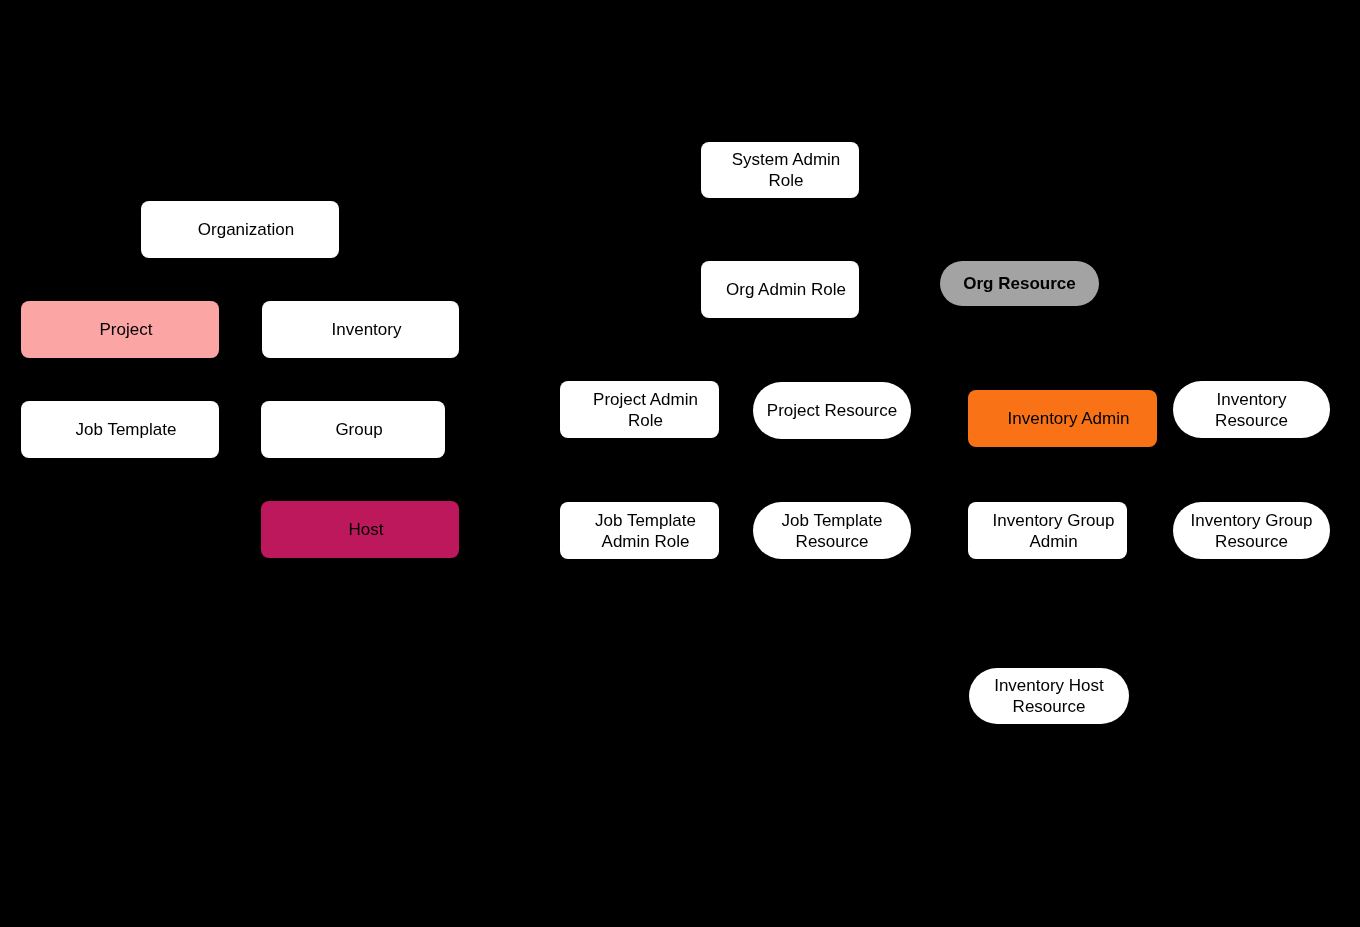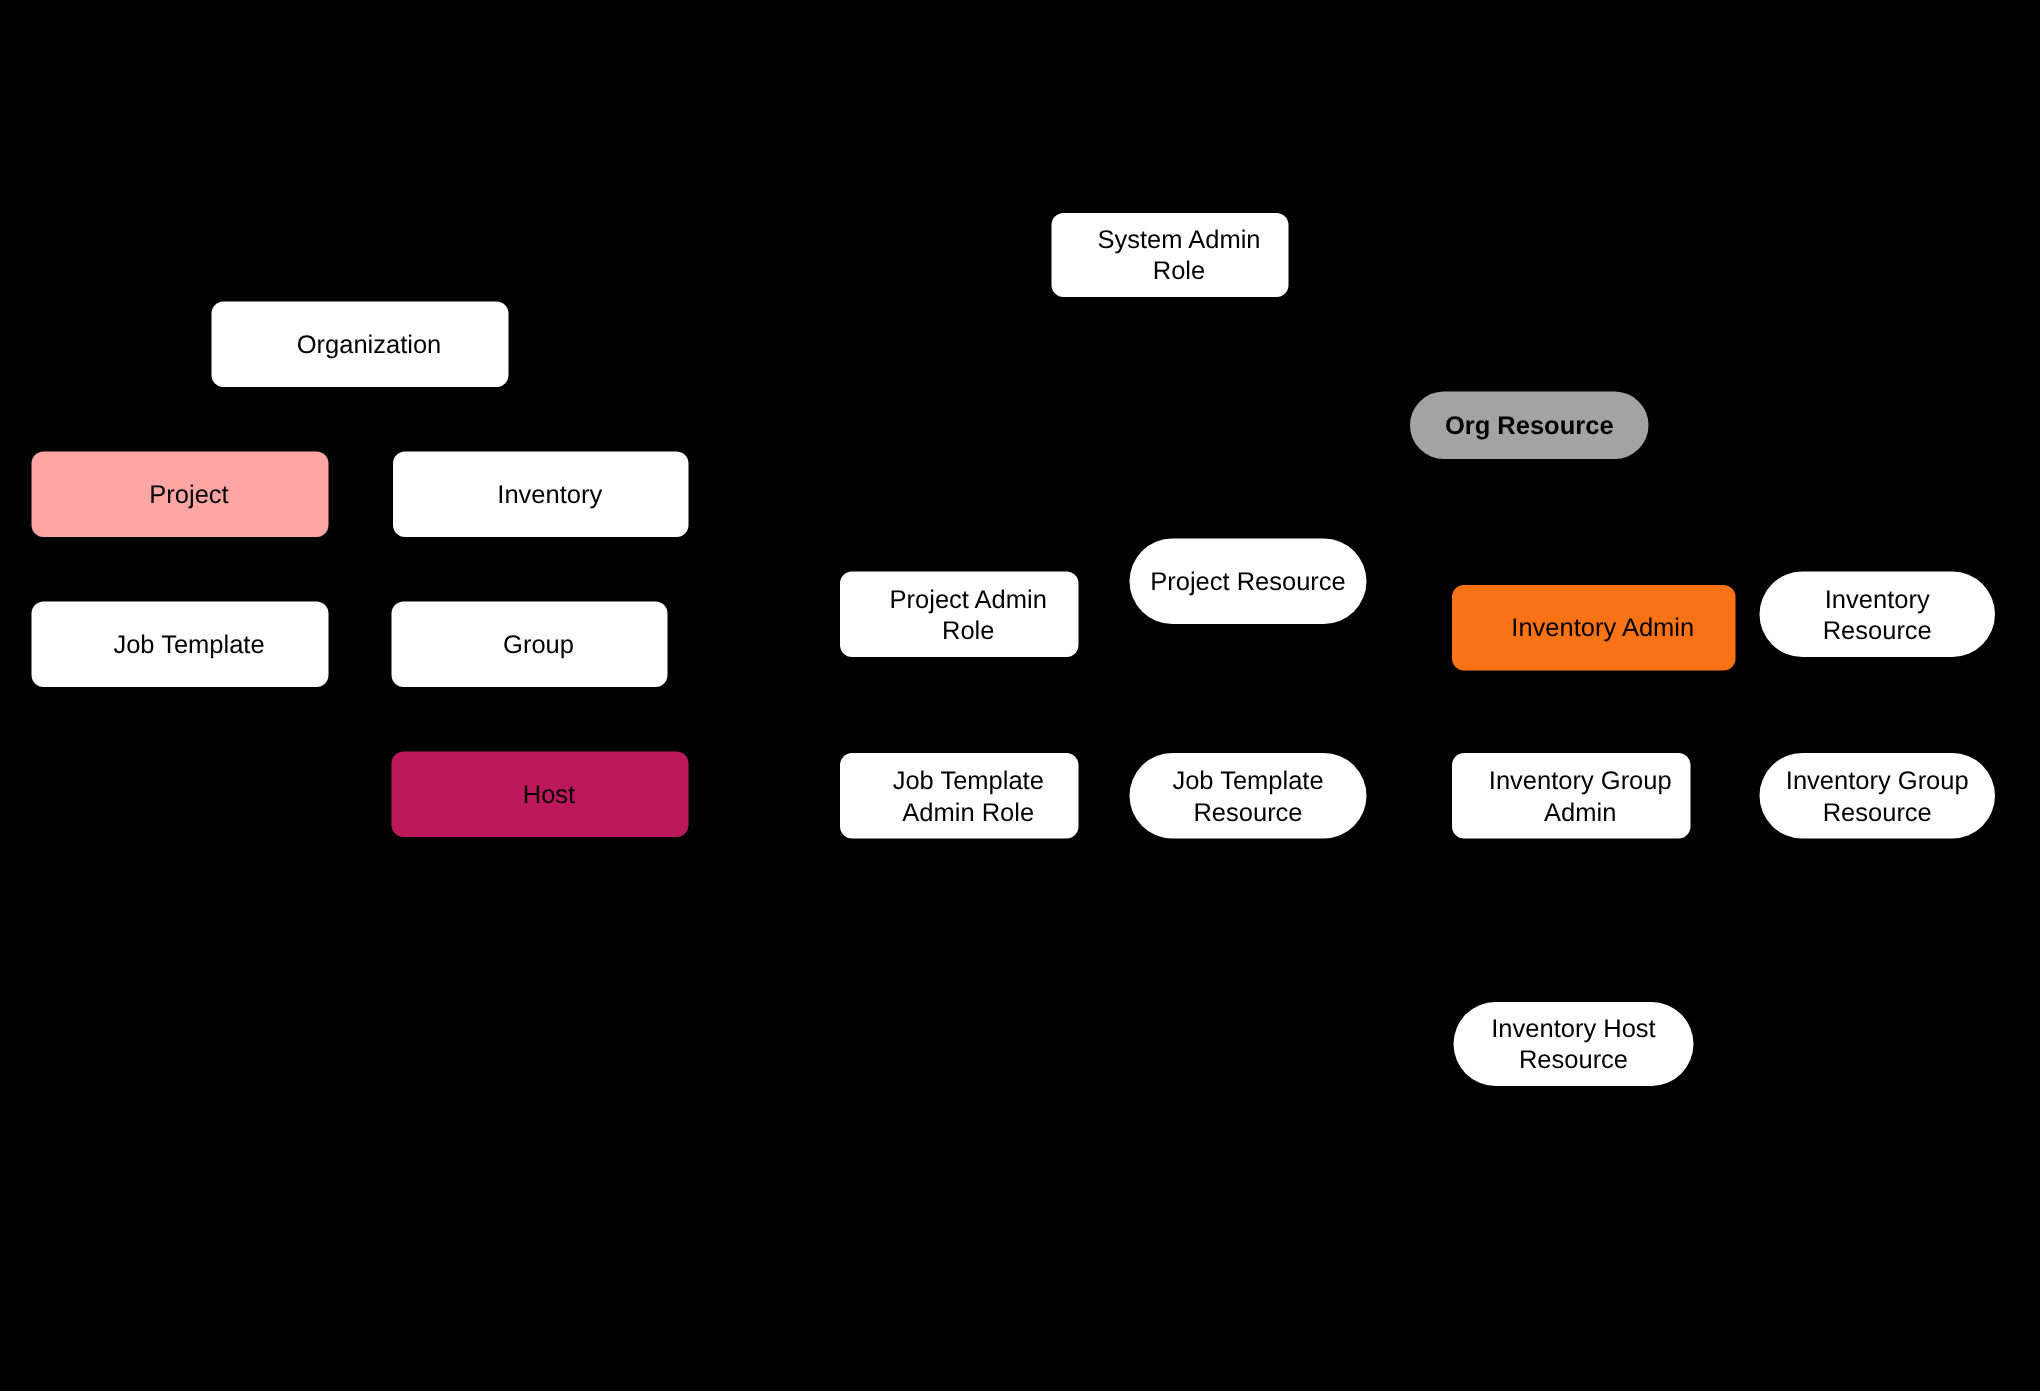--- a/index.html
+++ b/index.html
@@ -43,24 +43,25 @@
 
 <div id="diagram-canvas" style="background: rgb(0, 0, 0);">
     <div class="node rect" style="left: 141px; top: 201px; width: 198px; height: 57px; background: rgb(255, 255, 255); color: rgb(0, 0, 0);"><span>Organization</span></div>
     <div class="node rect" style="left: 21px; top: 301px; width: 198px; height: 57px; background: #fca5a5; color: rgb(0, 0, 0);"><span>Project</span></div>
     <div class="node rect" style="left: 262px; top: 301px; width: 197px; height: 57px; background: rgb(255, 255, 255); color: rgb(0, 0, 0);"><span>Inventory</span></div>
     <div class="node rect" style="left: 21px; top: 401px; width: 198px; height: 57px; background: rgb(255, 255, 255); color: rgb(0, 0, 0);"><span>Job Template</span></div>
     <div class="node rect" style="left: 261px; top: 401px; width: 184px; height: 57px; background: rgb(255, 255, 255); color: rgb(0, 0, 0);"><span>Group</span></div>
     <div class="node rect" style="left: 261px; top: 501px; width: 198px; height: 57px; background: #be185d; color: rgb(0, 0, 0);"><span>Host</span></div>
     <div class="node rect" style="left: 701px; top: 142px; width: 158px; height: 56px; background: rgb(255, 255, 255); color: rgb(0, 0, 0);"><span>System Admin
 Role</span></div>
+    <div class="node rect" style="left: 701px; top: 261px; width: 158px; height: 57px; background: rgb(255, 255, 255); color: rgb(0, 0, 0);"><span>Org Admin Role</span></div>
     <div class="node stadium" style="left: 940px; top: 261px; width: 159px; height: 45px; background: #a3a3a3; color: rgb(0, 0, 0); font-weight: bold;"><span>Org Resource</span></div>
     <div class="node rect" style="left: 560px; top: 381px; width: 159px; height: 57px; background: rgb(255, 255, 255); color: rgb(0, 0, 0);"><span>Project Admin
 Role</span></div>
-    <div class="node stadium" style="left: 753px; top: 359px; width: 158px; height: 57px; background: rgb(255, 255, 255); color: rgb(0, 0, 0);"><span>Project Resource</span></div>
+    <div class="node stadium" style="left: 753px; top: 382px; width: 158px; height: 57px; background: rgb(255, 255, 255); color: rgb(0, 0, 0);"><span>Project Resource</span></div>
     <div class="node rect" style="left: 968px; top: 390px; width: 189px; height: 57px; background: #f97316; color: rgb(0, 0, 0);"><span>Inventory Admin</span></div>
     <div class="node stadium" style="left: 1173px; top: 381px; width: 157px; height: 57px; background: rgb(255, 255, 255); color: rgb(0, 0, 0);"><span>Inventory
 Resource</span></div>
     <div class="node rect" style="left: 560px; top: 502px; width: 159px; height: 57px; background: rgb(255, 255, 255); color: rgb(0, 0, 0);"><span>Job Template
 Admin Role</span></div>
     <div class="node stadium" style="left: 753px; top: 502px; width: 158px; height: 57px; background: rgb(255, 255, 255); color: rgb(0, 0, 0);"><span>Job Template
 Resource</span></div>
     <div class="node rect" style="left: 968px; top: 502px; width: 159px; height: 57px; background: rgb(255, 255, 255); color: rgb(0, 0, 0);"><span>Inventory Group
 Admin</span></div>
     <div class="node stadium" style="left: 1173px; top: 502px; width: 157px; height: 57px; background: rgb(255, 255, 255); color: rgb(0, 0, 0);"><span>Inventory Group

